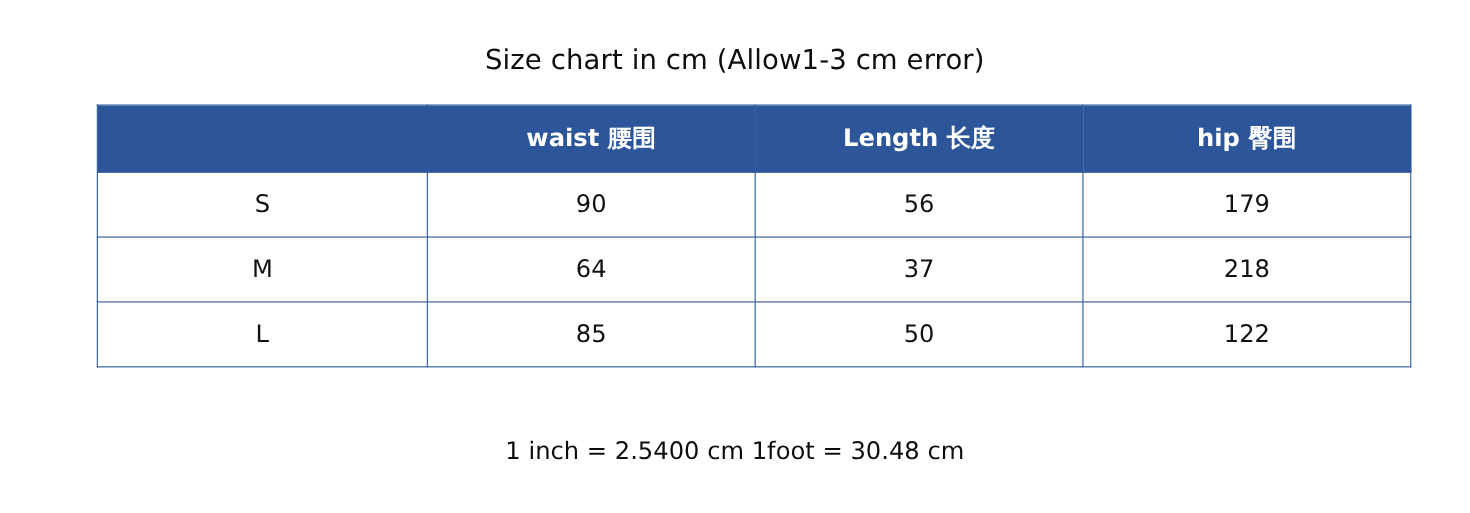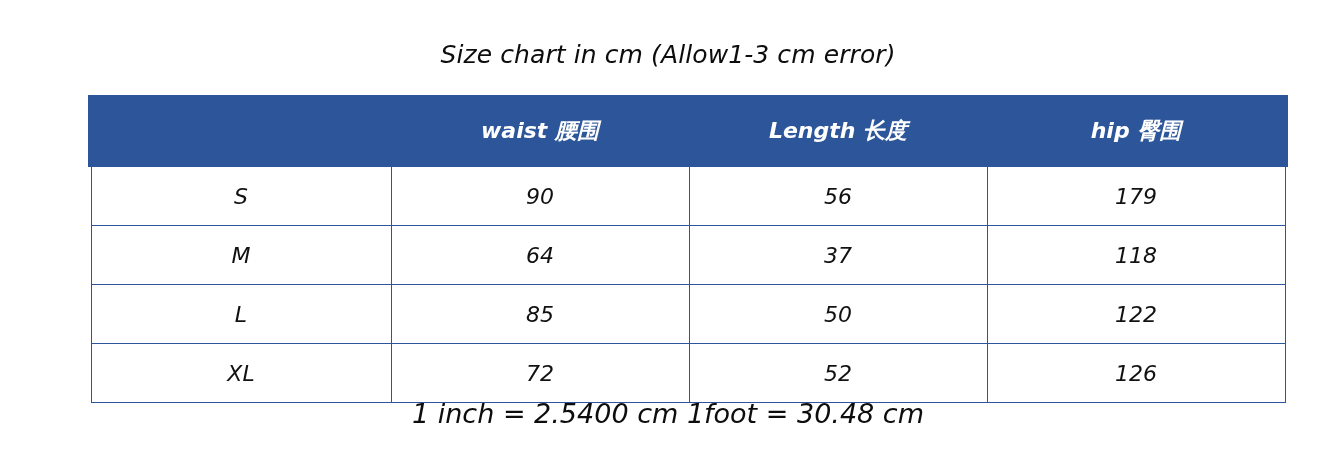--- a/index.html
+++ b/index.html
@@ -11,21 +11,20 @@
     height: 466px;
     background: #ffffff;
     font-family: "DejaVu Sans", "Liberation Sans", sans-serif;
     color: #000000;
     overflow: hidden;
   }
   .page {
     position: relative;
     width: 1336px;
     height: 456px;
-    font-style: italic;
   }
   .title {
     position: absolute;
     top: 40px;
     left: 0;
     width: 1336px;
     text-align: center;
     font-size: 25px;
     font-weight: 400;
     letter-spacing: 0.1px;
@@ -37,21 +36,21 @@
     left: 88px;
     width: 1194px;
   }
   table.size-chart {
     border-collapse: collapse;
     width: 1194px;
     table-layout: fixed;
   }
   table.size-chart th,
   table.size-chart td {
-    border: 6px solid #c4b5fd;
+    border: 1px solid #c4b5fd;
     text-align: center;
     vertical-align: middle;
   }
   table.size-chart thead th {
     background: #2c5699;
     color: #ffffff;
     height: 58px;
     font-size: 22px;
     font-weight: bold;
     border-color: #2c5699;
@@ -70,21 +69,21 @@
   col.c0 { width: 300px; }
   col.c1 { width: 298px; }
   col.c2 { width: 298px; }
   col.c3 { width: 298px; }
   .footnote {
     position: absolute;
     top: 398px;
     left: 0;
     width: 1336px;
     text-align: center;
-    font-size: 27px;
+    font-size: 22px;
     color: #0d0d0d;
   }
 </style>
 </head>
 <body>
 
 <div class="page">
 
   <div class="title">Size chart in cm (Allow1-3 cm error)</div>
 
@@ -108,33 +107,27 @@
         <tr>
           <td>S</td>
           <td>90</td>
           <td>56</td>
           <td>179</td>
         </tr>
         <tr>
           <td>M</td>
           <td>64</td>
           <td>37</td>
-          <td>118</td>
+          <td>218</td>
         </tr>
         <tr>
           <td>L</td>
           <td>85</td>
           <td>50</td>
           <td>122</td>
-        </tr>
-        <tr>
-          <td>XL</td>
-          <td>72</td>
-          <td>52</td>
-          <td>126</td>
         </tr>
       </tbody>
     </table>
   </div>
 
   <div class="footnote">1 inch = 2.5400 cm 1foot = 30.48 cm</div>
 
 </div>
 
 </body></html>

